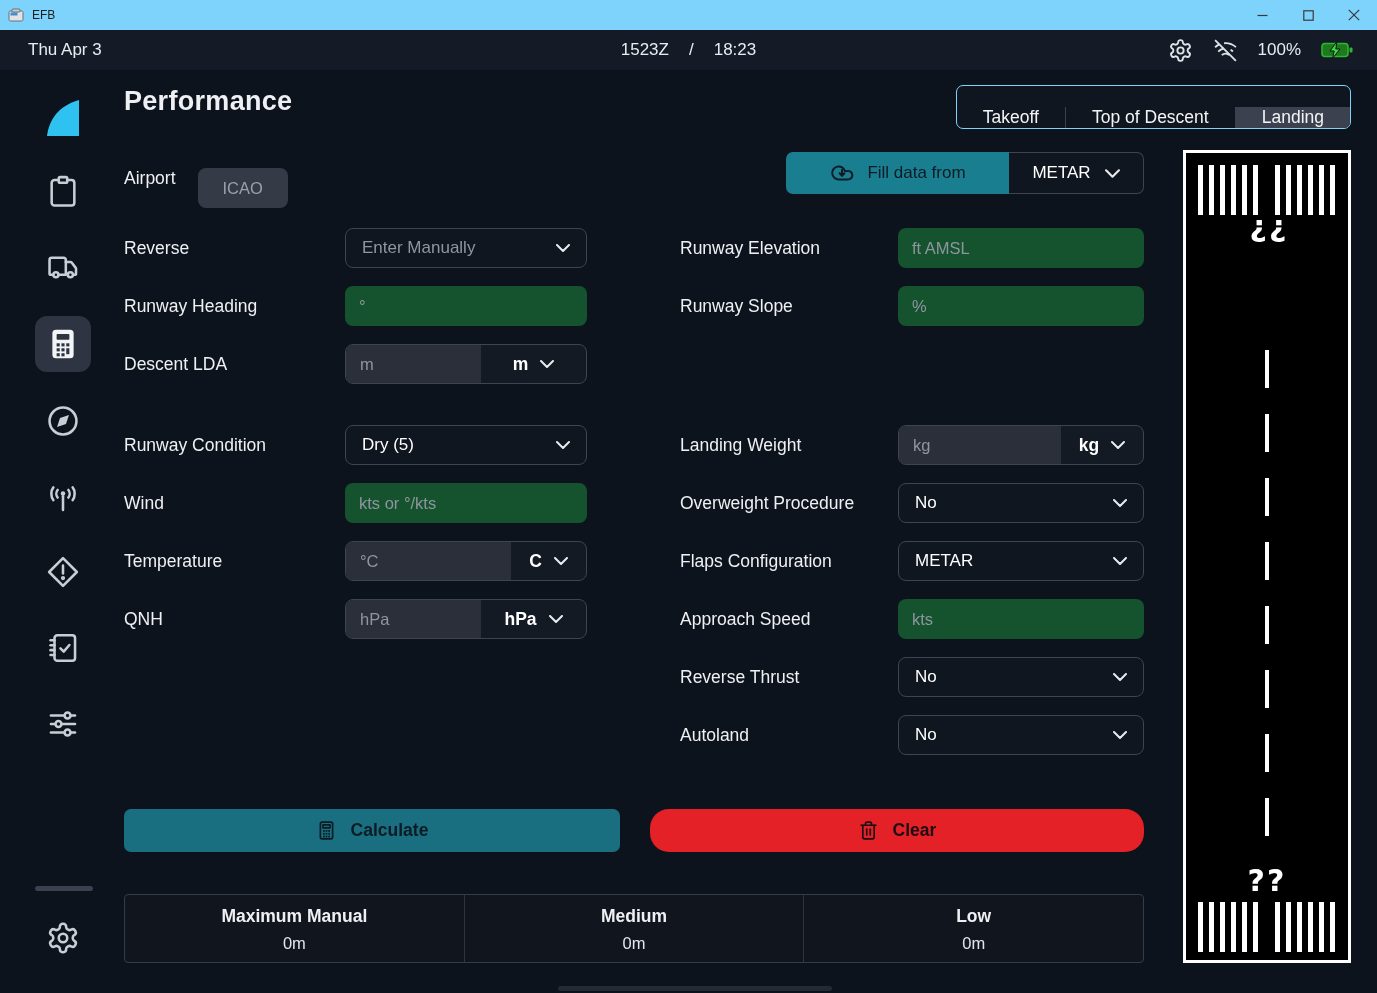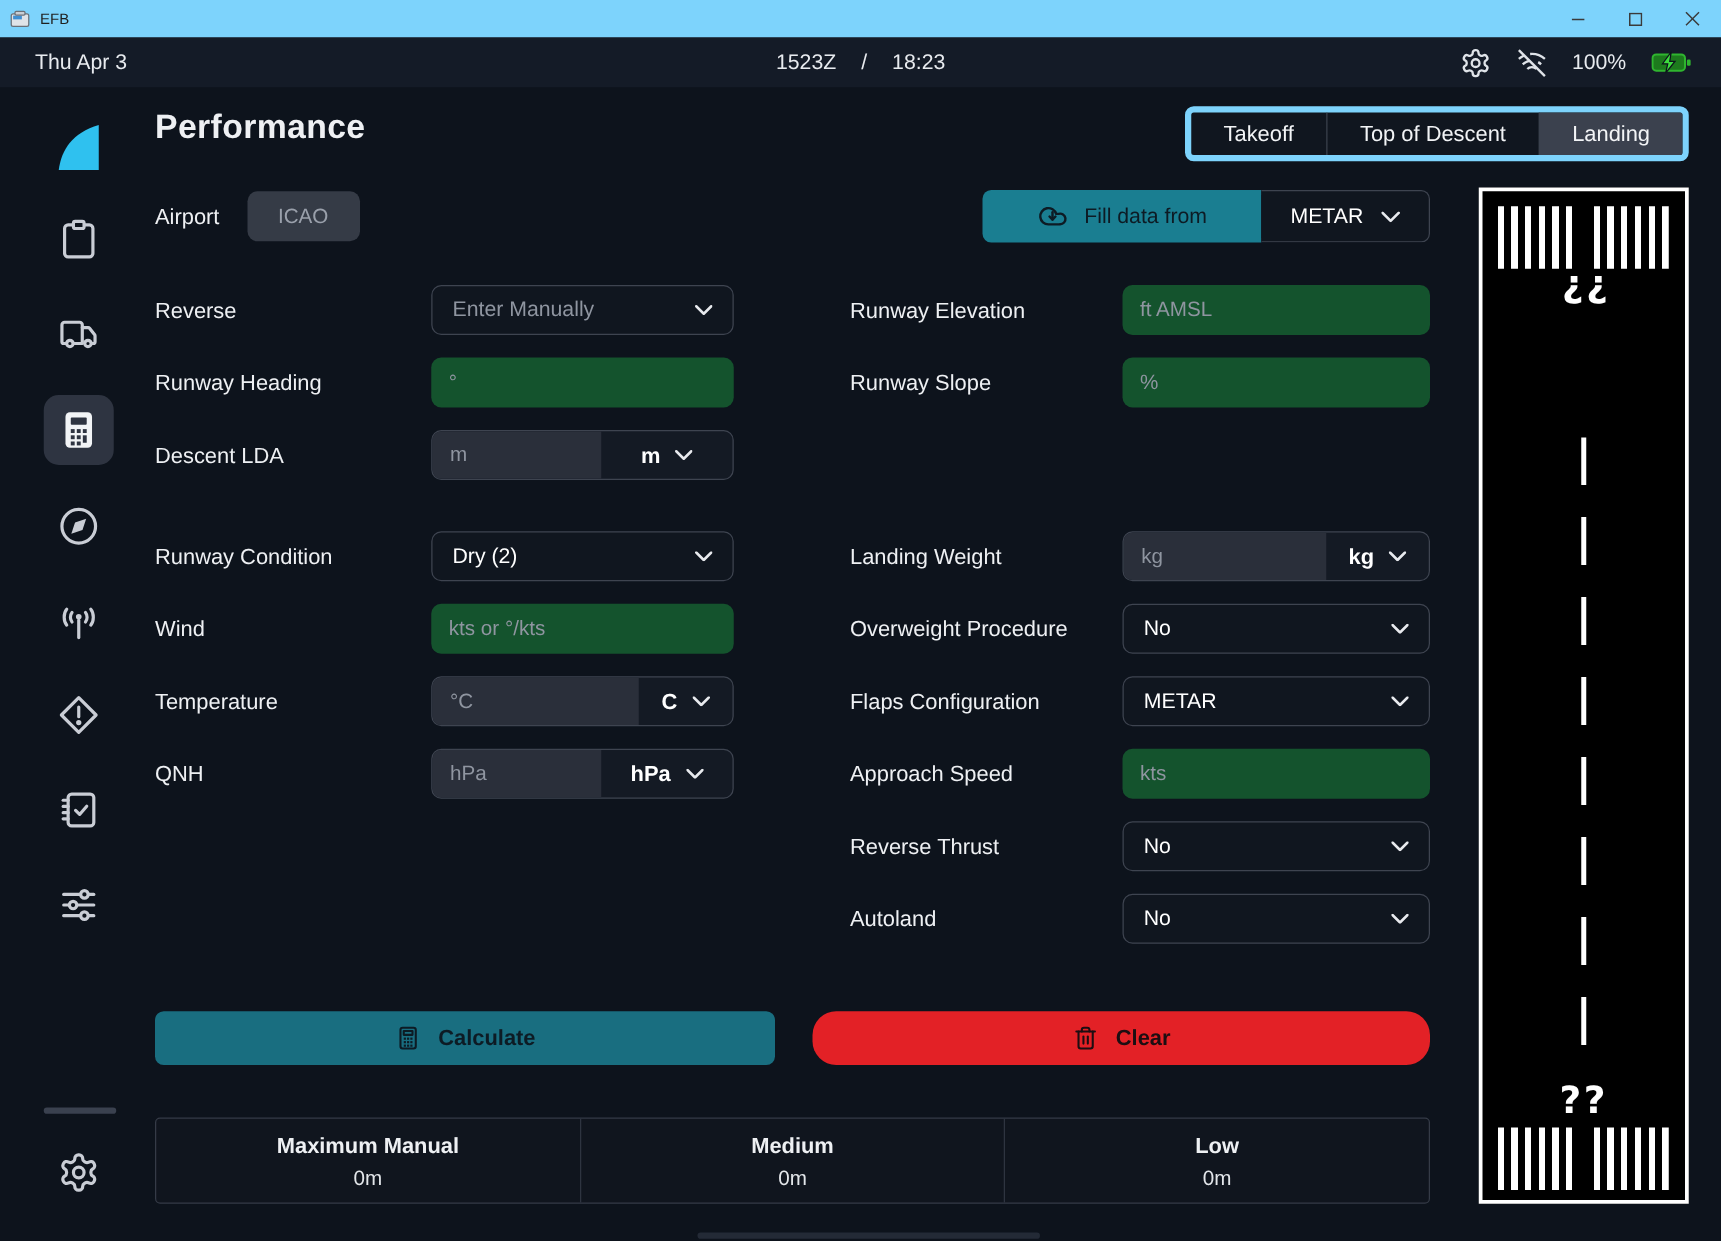--- a/index.html
+++ b/index.html
@@ -28,30 +28,30 @@
 
   
   .sidebar { position:absolute; left:0; top:0; width:110px; height:100%; }
   .side-item { position:absolute; left:35px; width:56px; height:56px; display:flex; align-items:center; justify-content:center; border-radius:12px; }
   .side-item svg { stroke:#c9cdd5; fill:none; stroke-width:1.8; stroke-linecap:round; stroke-linejoin:round; }
   .side-item.active { background:#2e3441; }
   .side-divider { position:absolute; left:35px; width:58px; height:5px; background:#3a414f; border-radius:3px; }
 
   
   .page-title { position:absolute; left:124px; top:16px; font-size:27px; font-weight:700; letter-spacing:0.3px; }
-  .tabs { position:absolute; right:26px; top:15px; display:flex; height:44px; border:5px solid #7dd3fc; border-radius:7px; overflow:hidden; background:#10161f; }
+  .tabs { position:absolute; right:26px; top:15px; display:flex; height:44px; border:1px solid #7dd3fc; border-radius:7px; overflow:hidden; background:#10161f;align-items:flex-end; }
   .tab { display:flex; align-items:center; justify-content:center; padding:0 26px; font-size:17.5px; color:#f2f4f6; border-left:1px solid #3a414d; }
   .tab:first-child { border-left:none; }
   .tab.active { background:#3b414e; }
 
   
   .main { position:absolute; left:124px; top:0; width:1020px; height:100%; }
 
   
-  .airport-row { position:absolute; left:0; top:82px; height:42px; display:flex; align-items:center; }
+  .airport-row { position:absolute; left:0; top:98px; height:42px; display:flex; }
   .field-label { font-size:17.5px; color:#eef0f3; }
   .icao-input { margin-left:22px; width:90px; height:40px; background:#353b46; border:none; border-radius:8px; text-align:center; font-size:16.5px; color:#9aa0ab; font-family:"Liberation Sans",sans-serif; outline:none; }
   .icao-input::placeholder { color:#9aa0ab; }
 
   .fill-group { position:absolute; right:0; top:82px; height:42px; display:flex; border-radius:7px; }
   .fill-btn { display:flex; align-items:center; justify-content:center; gap:12px; width:223px; background:#1a7e91; color:#0d1b24; font-size:17px; border-radius:7px 0 0 7px; }
   .fill-btn svg { stroke:#0d1b24; fill:none; stroke-width:1.8; stroke-linecap:round; stroke-linejoin:round; }
   .metar-select { display:flex; align-items:center; justify-content:center; gap:14px; width:135px; background:#10161f; border:1px solid #3e4450; border-left:none; border-radius:0 7px 7px 0; font-size:17px; color:#fff; }
 
   
@@ -308,21 +308,21 @@
         <div class="combo-unit" style="width:105px">
           <span>m</span>
           <svg class="chev" width="14" height="8" viewBox="0 0 14 8">
               <polyline points="1,1 7,7 13,1"></polyline>
             </svg>
         </div>
       </div>
 
       <span class="flabel c1" style="grid-row:5">Runway Condition</span>
       <div class="select c2" style="grid-row:5">
-        <span class="sval">Dry (2)</span>
+        <span class="sval">Dry (5)</span>
         <svg class="chev" width="14" height="8" viewBox="0 0 14 8">
             <polyline points="1,1 7,7 13,1"></polyline>
           </svg>
       </div>
       <span class="flabel c4" style="grid-row:5">Landing Weight</span>
       <div class="combo c5" style="grid-row:5">
         <input class="combo-input" placeholder="kg" style="">
         <div class="combo-unit" style="width:82px">
           <span>kg</span>
           <svg class="chev" width="14" height="8" viewBox="0 0 14 8">

